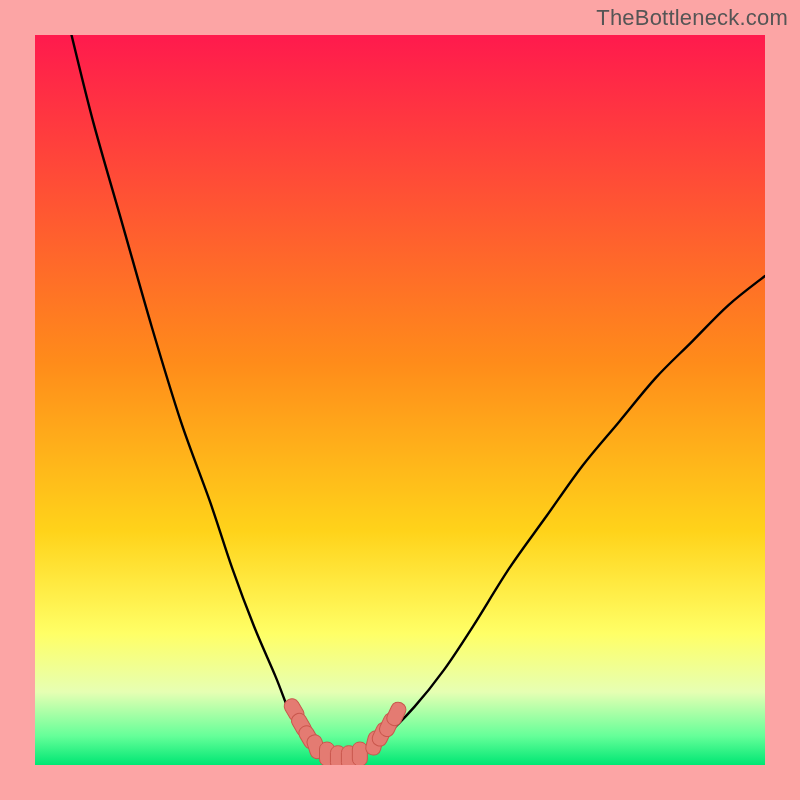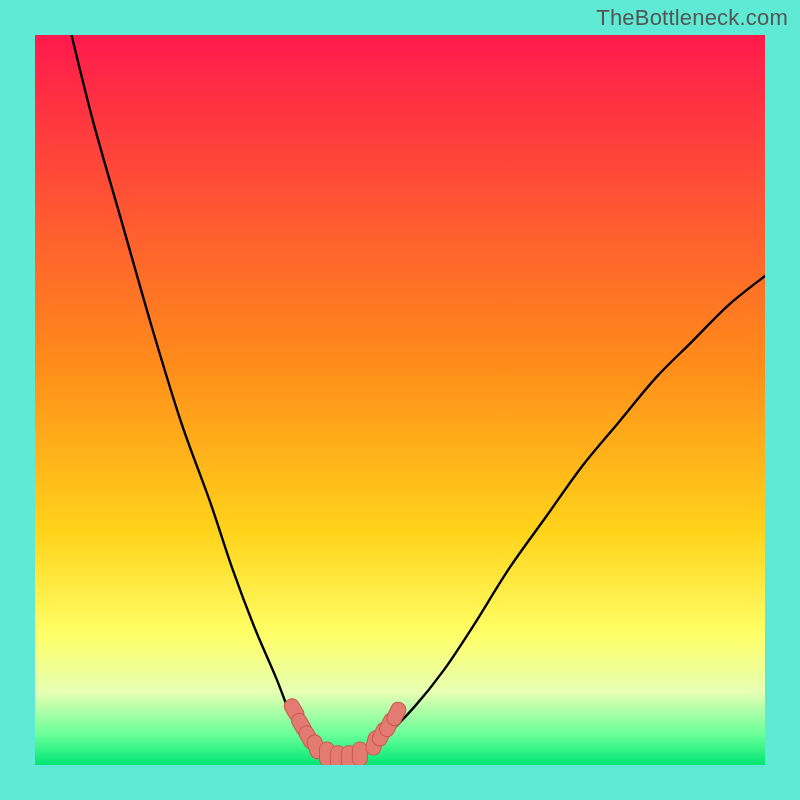--- a/index.html
+++ b/index.html
@@ -7,21 +7,21 @@
     padding: 0;
     width: 800px;
     height: 800px;
     background: #000;
     font-family: Arial, Helvetica, sans-serif;
     overflow: hidden;
   }
   .frame {
     position: absolute;
     inset: 0;
-    background: #5eead4;
+    background: #fca5a5;
   }
   .plot-area {
     position: absolute;
     left: 35px;
     top: 35px;
     width: 730px;
     height: 730px;
     overflow: hidden;
   }
   .plot-area svg {

